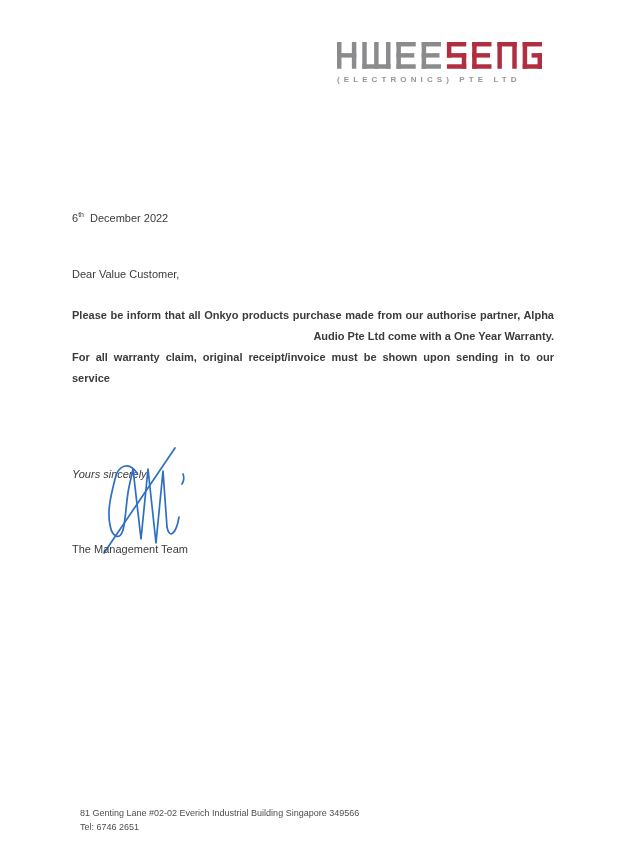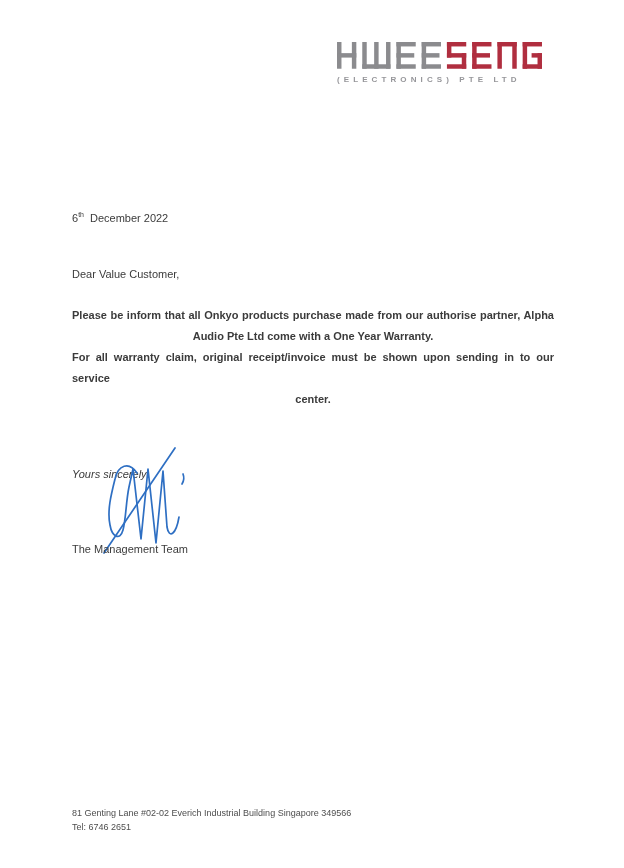--- a/index.html
+++ b/index.html
@@ -31,31 +31,31 @@
   .txt { position: absolute; left: 72px; font-size: 11px; line-height: 21px; color: #3b3b3b; }
   .date-line { top: 204px; }
   .date-line sup { font-size: 7px; vertical-align: super; }
   .date-rest { margin-left: 6px; }
   .salutation { top: 264px; }
 
   .para { position: absolute; left: 72px; width: 482px; font-size: 11px; line-height: 21px; color: #3b3b3b; font-weight: bold; }
   .para-1 { top: 305px; }
   .para-2 { top: 347px; }
   .line-j { text-align: justify; text-align-last: justify; }
-  .line-l { text-align: center; }
+  .line-l { text-align: right; }
 
   .closing { top: 464px; font-style: italic; }
   .signer  { top: 539px; }
 
   
   .signature-svg { position: absolute; left: 95px; top: 445px; width: 100px; height: 115px; }
 
   
   .footer {
-    position: absolute; left: 72px; top: 806px;
+    position: absolute; left: 80px; top: 806px;
     font-size: 9px; line-height: 14px; color: #4e4e4e;
   }
 </style>
 </head>
 <body>
 
 <div class="page">
 
   <div class="logo-block">
     <svg class="logo-wordmark" viewBox="0 0 276 36" xmlns="http://www.w3.org/2000/svg" aria-hidden="true">
@@ -115,21 +115,20 @@
 
   <div class="txt salutation">Dear Value Customer,</div>
 
   <div class="para para-1">
     <div class="line-j">Please be inform that all Onkyo products purchase made from our authorise partner, Alpha</div>
     <div class="line-l">Audio Pte Ltd come with a One Year Warranty.</div>
   </div>
 
   <div class="para para-2">
     <div class="line-j">For all warranty claim, original receipt/invoice must be shown upon sending in to our service</div>
-    <div class="line-l">center.</div>
   </div>
 
   <div class="txt closing">Yours sincerely</div>
 
   <svg class="signature-svg" viewBox="0 0 100 115" xmlns="http://www.w3.org/2000/svg" aria-hidden="true">
     <g fill="none" stroke="#2e6fc3" stroke-width="1.7" stroke-linecap="round" stroke-linejoin="round">
       <path d="M 42 28 C 34 16, 23 20, 20 34 C 16 50, 12 66, 15 80 C 17 92, 25 96, 28 85 C 31 74, 31 56, 34 42 L 38 24 L 46 94 L 53 24 L 61 98 L 68 26 L 72 82 C 74 94, 81 90, 84 72"></path>
       <path d="M 9 108 L 80 3"></path>
       <path d="M 88 29 q 2 5 -1 10"></path>
     </g>

